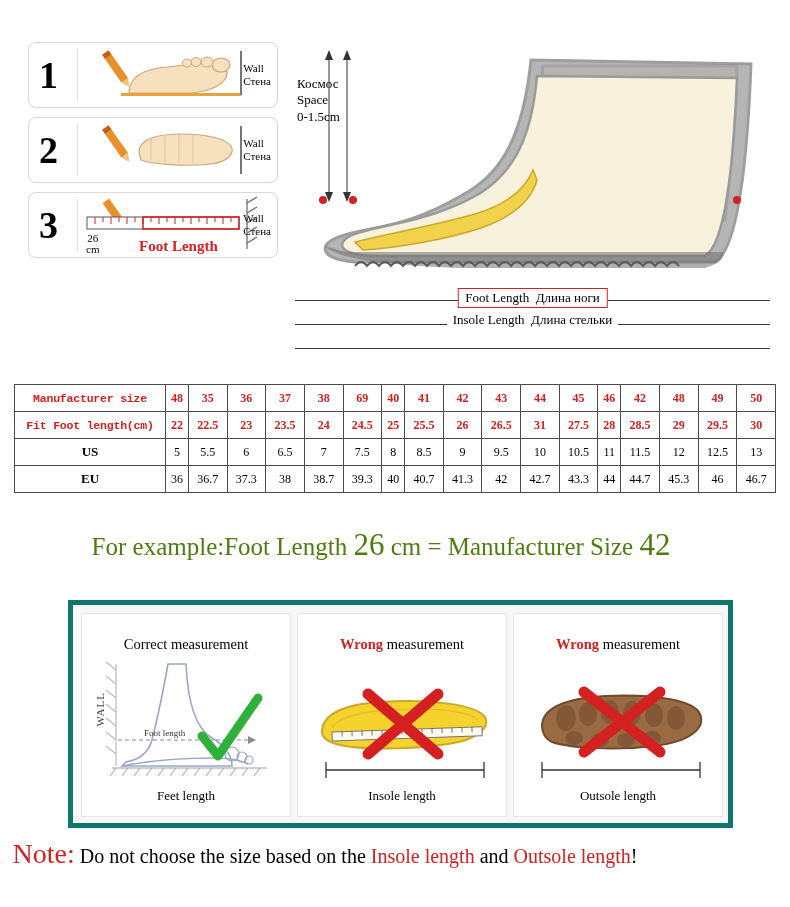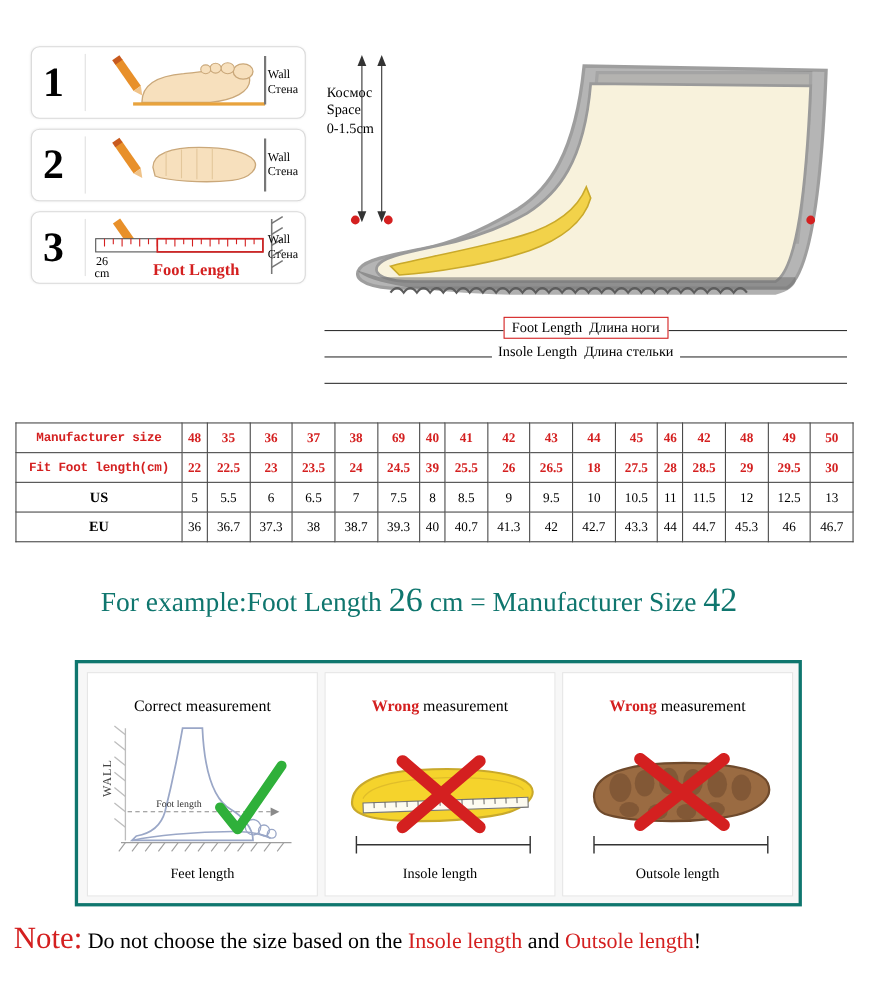--- a/index.html
+++ b/index.html
@@ -58,26 +58,26 @@
     color:#d42020;font-weight:bold;width:150px;font-family:"Liberation Mono",monospace;
     font-size:11.5px;letter-spacing:-.2px;
   }
   td.headplain{color:#000;font-weight:bold;font-family:"Liberation Serif",serif;font-size:13px;}
   tr.r1 td:not(.head){color:#d42020;font-weight:bold;}
   tr.r2 td:not(.head){color:#d42020;font-weight:bold;}
 
   
   .example{
     position:absolute;left:0;top:527px;width:762px;text-align:center;
-    color:#0f766e;font-size:25px;font-family:"Liberation Serif",serif;
+    color:#4d7c0f;font-size:25px;font-family:"Liberation Serif",serif;
   }
   .example .big{font-size:31px;}
 
   
-  .bottom{position:absolute;left:68px;top:600px;width:655px;height:218px;background:#f7f7f7;border:3px solid #0f766e;}
+  .bottom{position:absolute;left:68px;top:600px;width:655px;height:218px;background:#f7f7f7;border:5px solid #0f766e;}
   .panel{position:absolute;top:8px;height:202px;background:#fff;border:1px solid #e6e6e6;}
   .p1{left:8px;width:208px;}
   .p2{left:224px;width:208px;}
   .p3{left:440px;width:208px;}
   .ptitle{position:absolute;top:22px;left:0;width:100%;text-align:center;font-size:14.5px;}
   .ptitle .wrong{color:#d42020;font-weight:bold;}
   .pcaption{position:absolute;bottom:12px;left:0;width:100%;text-align:center;font-size:13px;}
 
   
   .note{
@@ -286,25 +286,25 @@
           <td>50</td>
         </tr>
         <tr class="r2">
           <td class="head">Fit Foot length(cm)</td>
           <td>22</td>
           <td>22.5</td>
           <td>23</td>
           <td>23.5</td>
           <td>24</td>
           <td>24.5</td>
-          <td>39</td>
+          <td>25</td>
           <td>25.5</td>
           <td>26</td>
           <td>26.5</td>
-          <td>18</td>
+          <td>31</td>
           <td>27.5</td>
           <td>28</td>
           <td>28.5</td>
           <td>29</td>
           <td>29.5</td>
           <td>30</td>
         </tr>
         <tr>
           <td class="headplain">US</td>
           <td>5</td>

